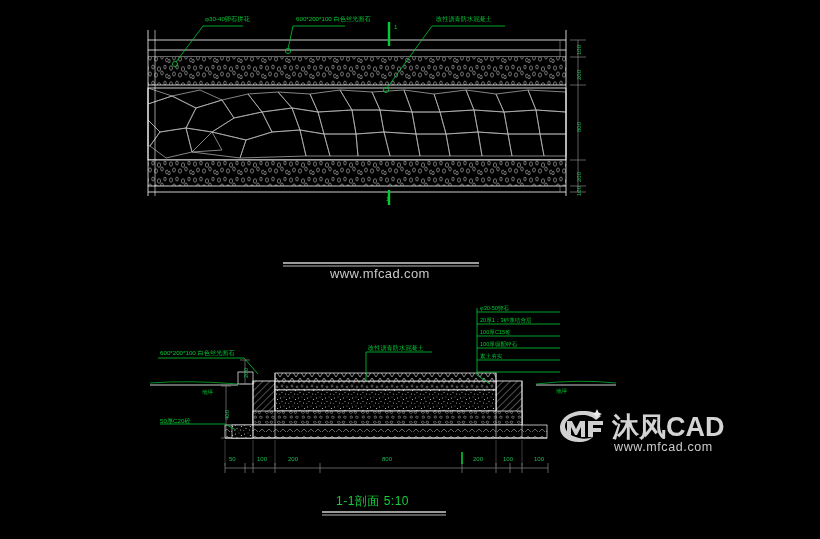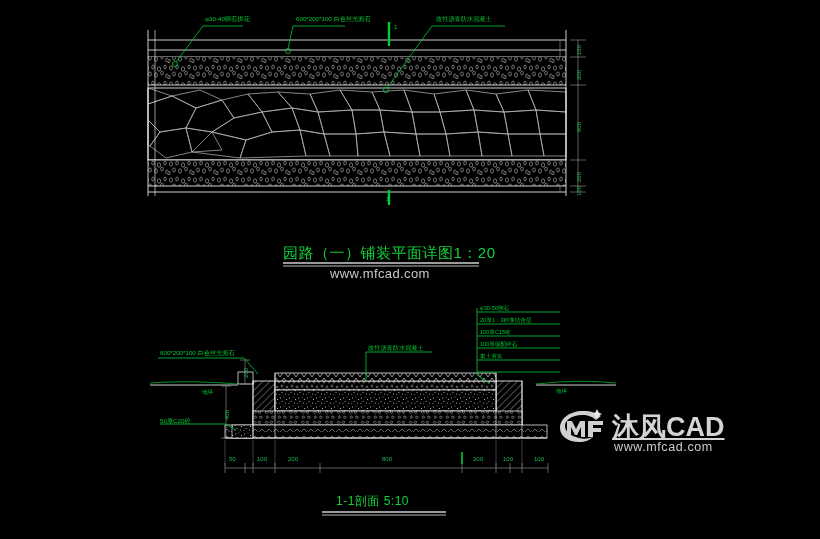--- a/index.html
+++ b/index.html
@@ -73,21 +73,20 @@
   #logo .logo-cn {
     position: absolute;
     left: 55px;
     top: 0px;
     font-size: 27px;
     color: #d4d4d4;
     font-family: "Liberation Sans", sans-serif;
     letter-spacing: 0px;
     white-space: nowrap;
     font-weight: bold;
-    text-decoration: underline;
   }
   #logo .logo-url {
     position: absolute;
     left: 57px;
     top: 31px;
     font-size: 12.5px;
     color: #cccccc;
     font-family: "Liberation Sans", sans-serif;
     letter-spacing: 0.6px;
     white-space: nowrap;
@@ -368,21 +367,20 @@
   <div class="txt txt-sm" style="left:394px; top:24px;">1</div>
 
   <div class="txt txt-sm" style="left:386px; top:196px;">1</div>
 
   <div class="txt txt-dim vert" style="left:576px; top:55px;">100</div>
   <div class="txt txt-dim vert" style="left:576px; top:80px;">200</div>
   <div class="txt txt-dim vert" style="left:576px; top:132px;">800</div>
   <div class="txt txt-dim vert" style="left:576px; top:182px;">200</div>
   <div class="txt txt-dim vert" style="left:576px; top:196px;">100</div>
 
-  <div class="txt txt-title" style="left:283px; top:245px;">园路（一）铺装平面详图1：20</div>
 
   <div class="watermark-plan" style="left:330px; top:266px;">www.mfcad.com</div>
 
   <div class="txt txt-sm" style="left:160px; top:350px;">600*200*100  白色丝光面石</div>
 
   <div class="txt txt-sm" style="left:368px; top:345px;">改性沥青防水混凝土</div>
 
   <div class="txt txt-sm" style="left:160px; top:418px;">50厚C20砼</div>
 
   <div class="txt txt-xs" style="left:202px; top:390px;">地坪</div>

